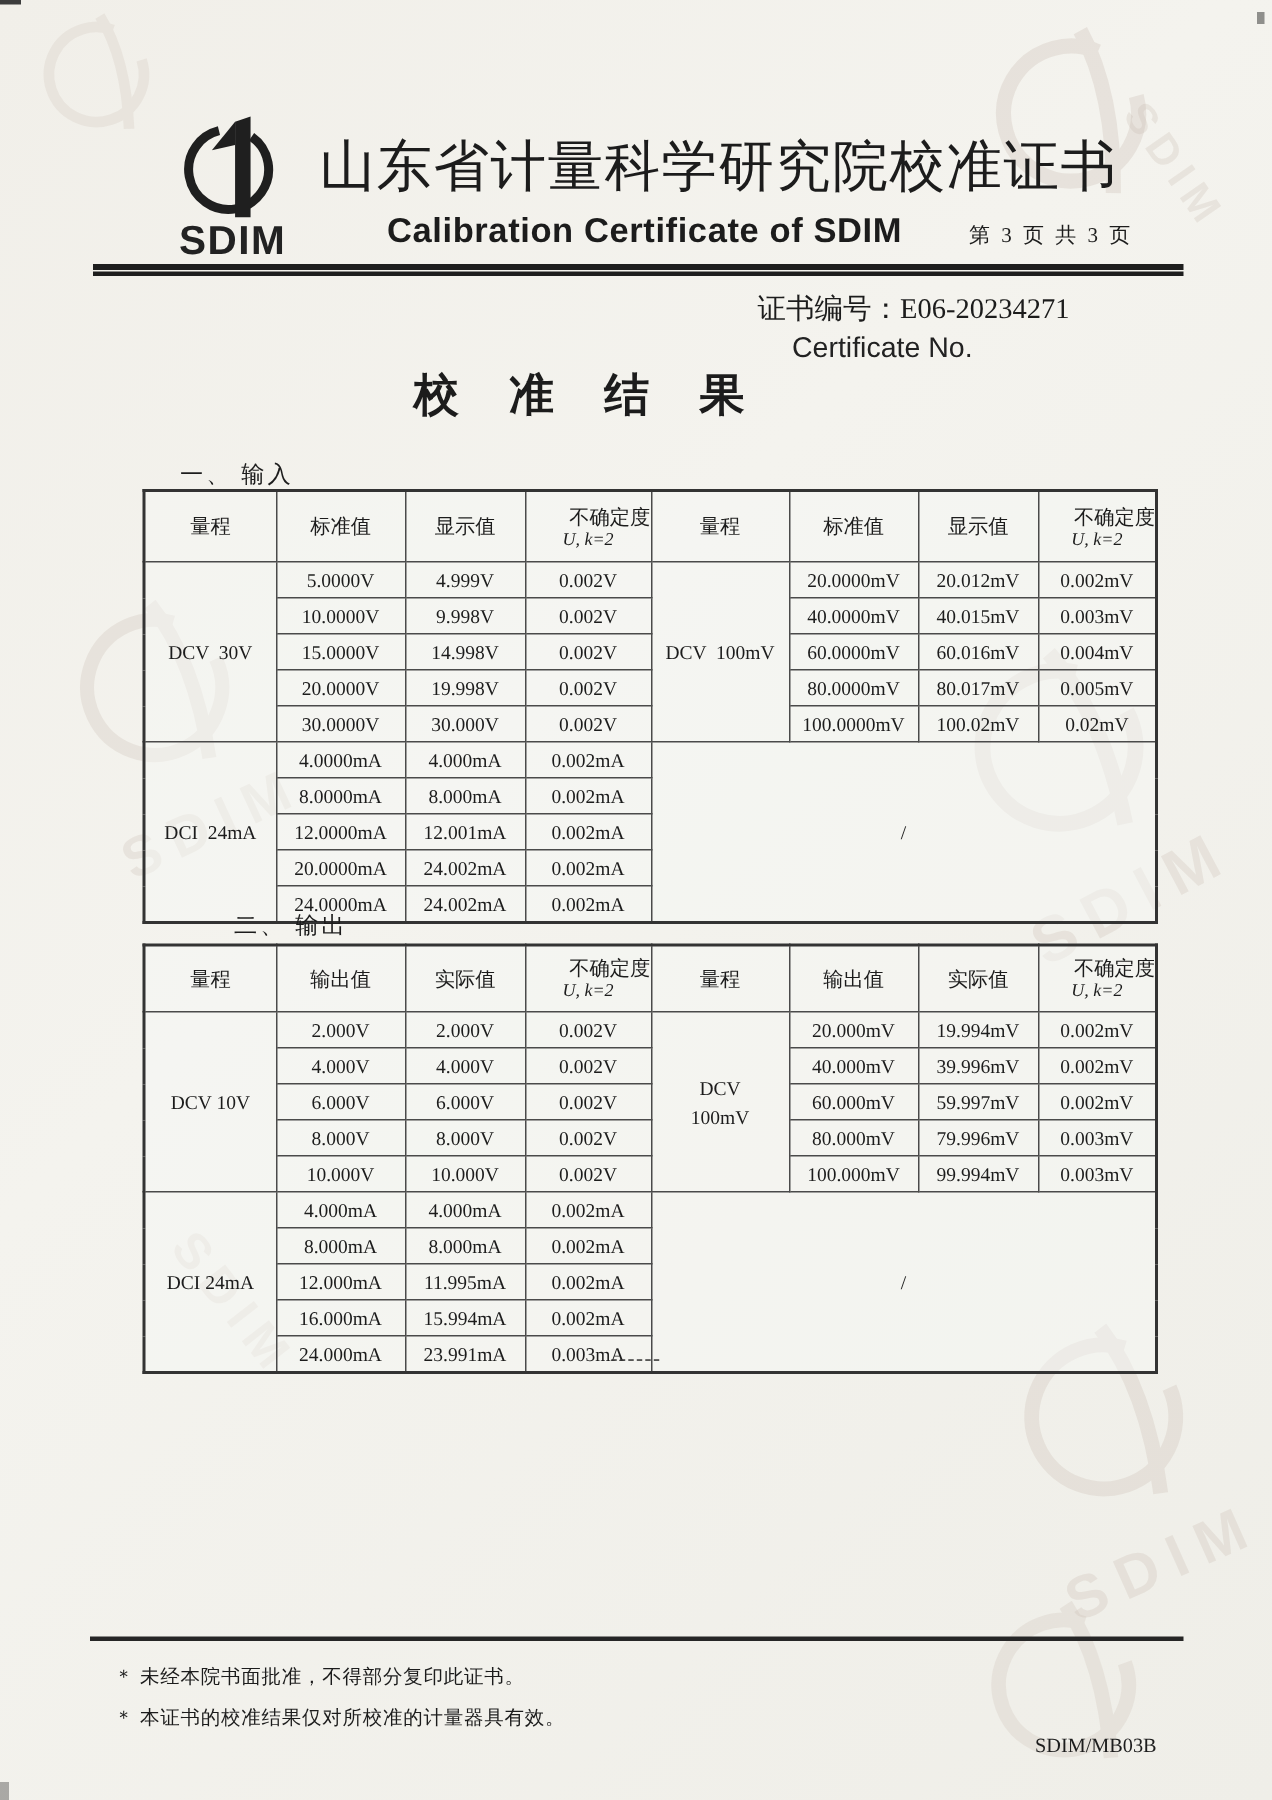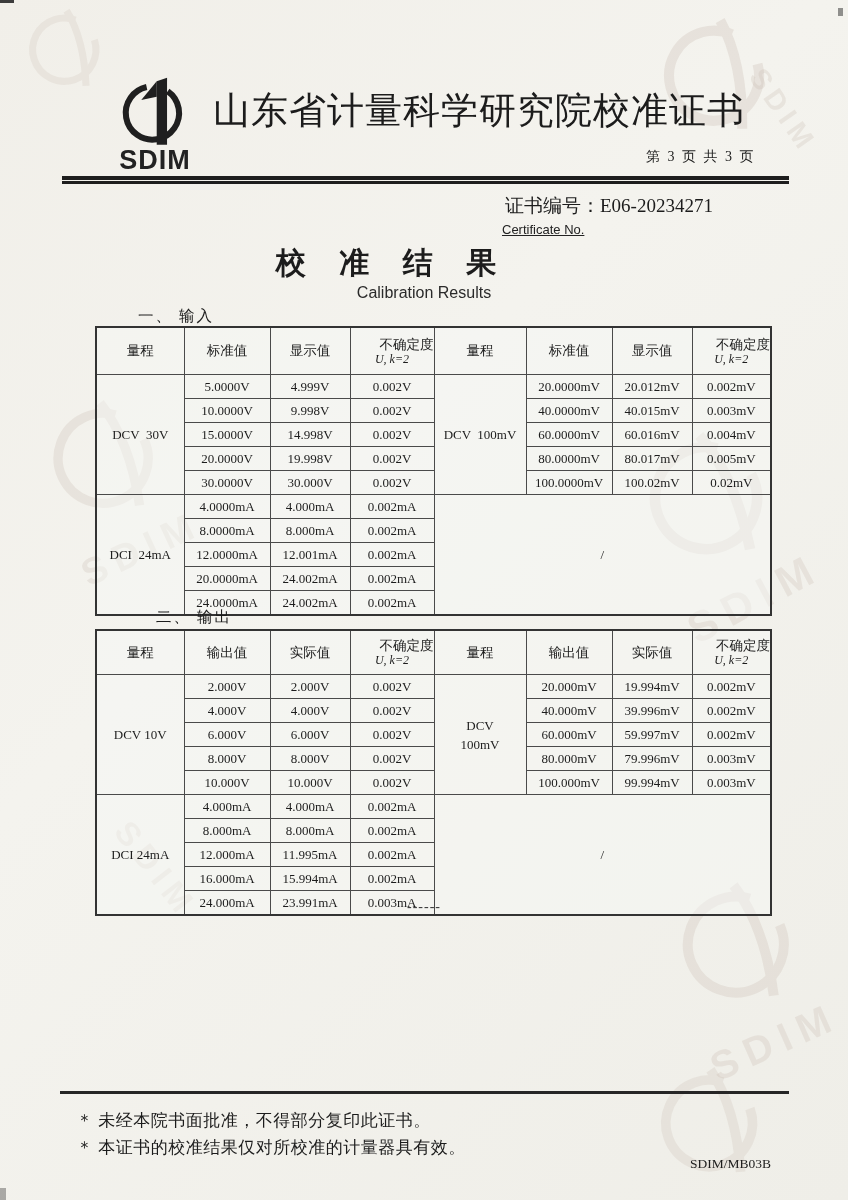--- a/index.html
+++ b/index.html
@@ -18,41 +18,41 @@
   .edge-a{position:absolute;background:#3c3c3c;}
   
   .logo{position:absolute;left:103px;top:76px;width:104px;text-align:center;}
   .logo svg{display:block;margin:0 auto;}
   .logo-label{font-family:"Liberation Sans",sans-serif;font-weight:bold;font-size:27px;letter-spacing:1px;line-height:20px;color:#222;}
   .cn-title{position:absolute;left:213px;top:86px;font-size:37px;font-weight:normal;letter-spacing:1px;white-space:nowrap;}
   .en-title{position:absolute;left:258px;top:140px;font-family:"Liberation Sans",sans-serif;font-weight:bold;font-size:23px;letter-spacing:.4px;white-space:nowrap;}
   .page-info{position:absolute;left:646px;top:148px;font-size:14px;letter-spacing:2px;white-space:nowrap;}
   .hr-double{position:absolute;left:62px;top:176px;width:727px;height:1px;border-top:4px solid #1e1e1e;border-bottom:3px solid #1e1e1e;}
   .cert-line{position:absolute;left:505px;top:193px;font-size:19px;white-space:nowrap;}
-  .cert-en{position:absolute;left:502px;top:222px;font-family:"Liberation Sans",sans-serif;font-size:13px;color:#222;text-decoration:underline;}
+  .cert-en{position:absolute;left:528px;top:222px;font-family:"Liberation Sans",sans-serif;font-size:19px;color:#222;}
   .results-cn{position:absolute;left:0;top:243px;width:772px;text-align:center;font-size:30px;font-weight:bold;letter-spacing:13px;text-indent:13px;}
   .results-en{position:absolute;left:0;top:284px;width:848px;text-align:center;font-family:"Liberation Sans",sans-serif;font-size:16px;color:#2a2a2a;}
   .sec-title{position:absolute;font-size:15.5px;letter-spacing:2px;white-space:pre;}
   
   table.ctable{position:absolute;border-collapse:collapse;table-layout:fixed;width:677px;
     background:rgba(246,248,247,.45);}
   .ctable th,.ctable td{border:1px solid #4a4a4a;text-align:center;vertical-align:middle;
     font-weight:normal;padding:0;overflow:hidden;}
   .ctable{border:2px solid #333;}
   .ctable th{font-size:13.5px;height:46px;}
   .t2 th{height:43px;}
   .ctable td{font-size:13px;height:23px;}
   .unck{font-style:italic;font-size:12px;line-height:13px;}
   .unc1{line-height:16px;text-align:right;}
   .range{white-space:pre;font-size:13.5px;line-height:19px;}
   .slash{font-size:14px;}
   
   .dashes{position:absolute;left:0;top:899px;width:848px;text-align:center;font-size:14px;letter-spacing:1px;color:#3a3a3a;}
   .hr-bottom{position:absolute;left:60px;top:1091px;width:729px;height:3px;background:#262626;}
-  .note{position:absolute;left:76px;font-size:17px;letter-spacing:.5px;white-space:nowrap;}
+  .note{position:absolute;left:76px;font-size:13px;letter-spacing:.5px;white-space:nowrap;}
   .form-no{position:absolute;left:676px;top:1156px;font-size:13.5px;white-space:nowrap;margin-left:14px;}
 </style>
 </head>
 <body>
 
 <div class="page">
 
   <div class="wm" style="left:18px;top:2px;width:95px;opacity:.20;transform:rotate(-18deg);">
     <svg viewBox="0 0 120 130">
         <g stroke="currentColor" fill="none" stroke-width="9">
@@ -125,30 +125,30 @@
         <circle cx="47" cy="43" r="31" stroke-width="7" stroke-dasharray="168 28" transform="rotate(-55 47 43)"></circle>
       </g>
       <g fill="#1f1f1f">
         <path d="M52 6 L64 2 L64 80 L52 80 Z"></path>
         <path d="M52 6 L34 28 L52 24 Z"></path>
       </g>
     </svg>
     <div class="logo-label">SDIM</div>
   </div>
   <div class="cn-title">山东省计量科学研究院校准证书</div>
+  <div class="en-title">Calibration Certificate of SDIM</div>
   <div class="page-info">第 3 页 共 3 页</div>
   <div class="hr-double"></div>
 
   <div class="cert-line"><span>证书编号：</span><span>E06-20234271</span></div>
   <div class="cert-en">Certificate No.</div>
 
   <div class="results-cn">校 准 结 果</div>
-  <div class="results-en">Calibration Results</div>
-
-  <div class="sec-title" style="left:120px;top:306px;margin-left:18px;">一、 输入</div>
+
+  <div class="sec-title" style="left:120px;top:306px;">一、 输入</div>
 
   <table class="ctable t1" style="left:95px;top:326px;">
     <colgroup>
       <col style="width:88px">
         <col style="width:86px">
         <col style="width:80px">
         <col style="width:84px">
       <col style="width:92px">
         <col style="width:86px">
         <col style="width:80px">

